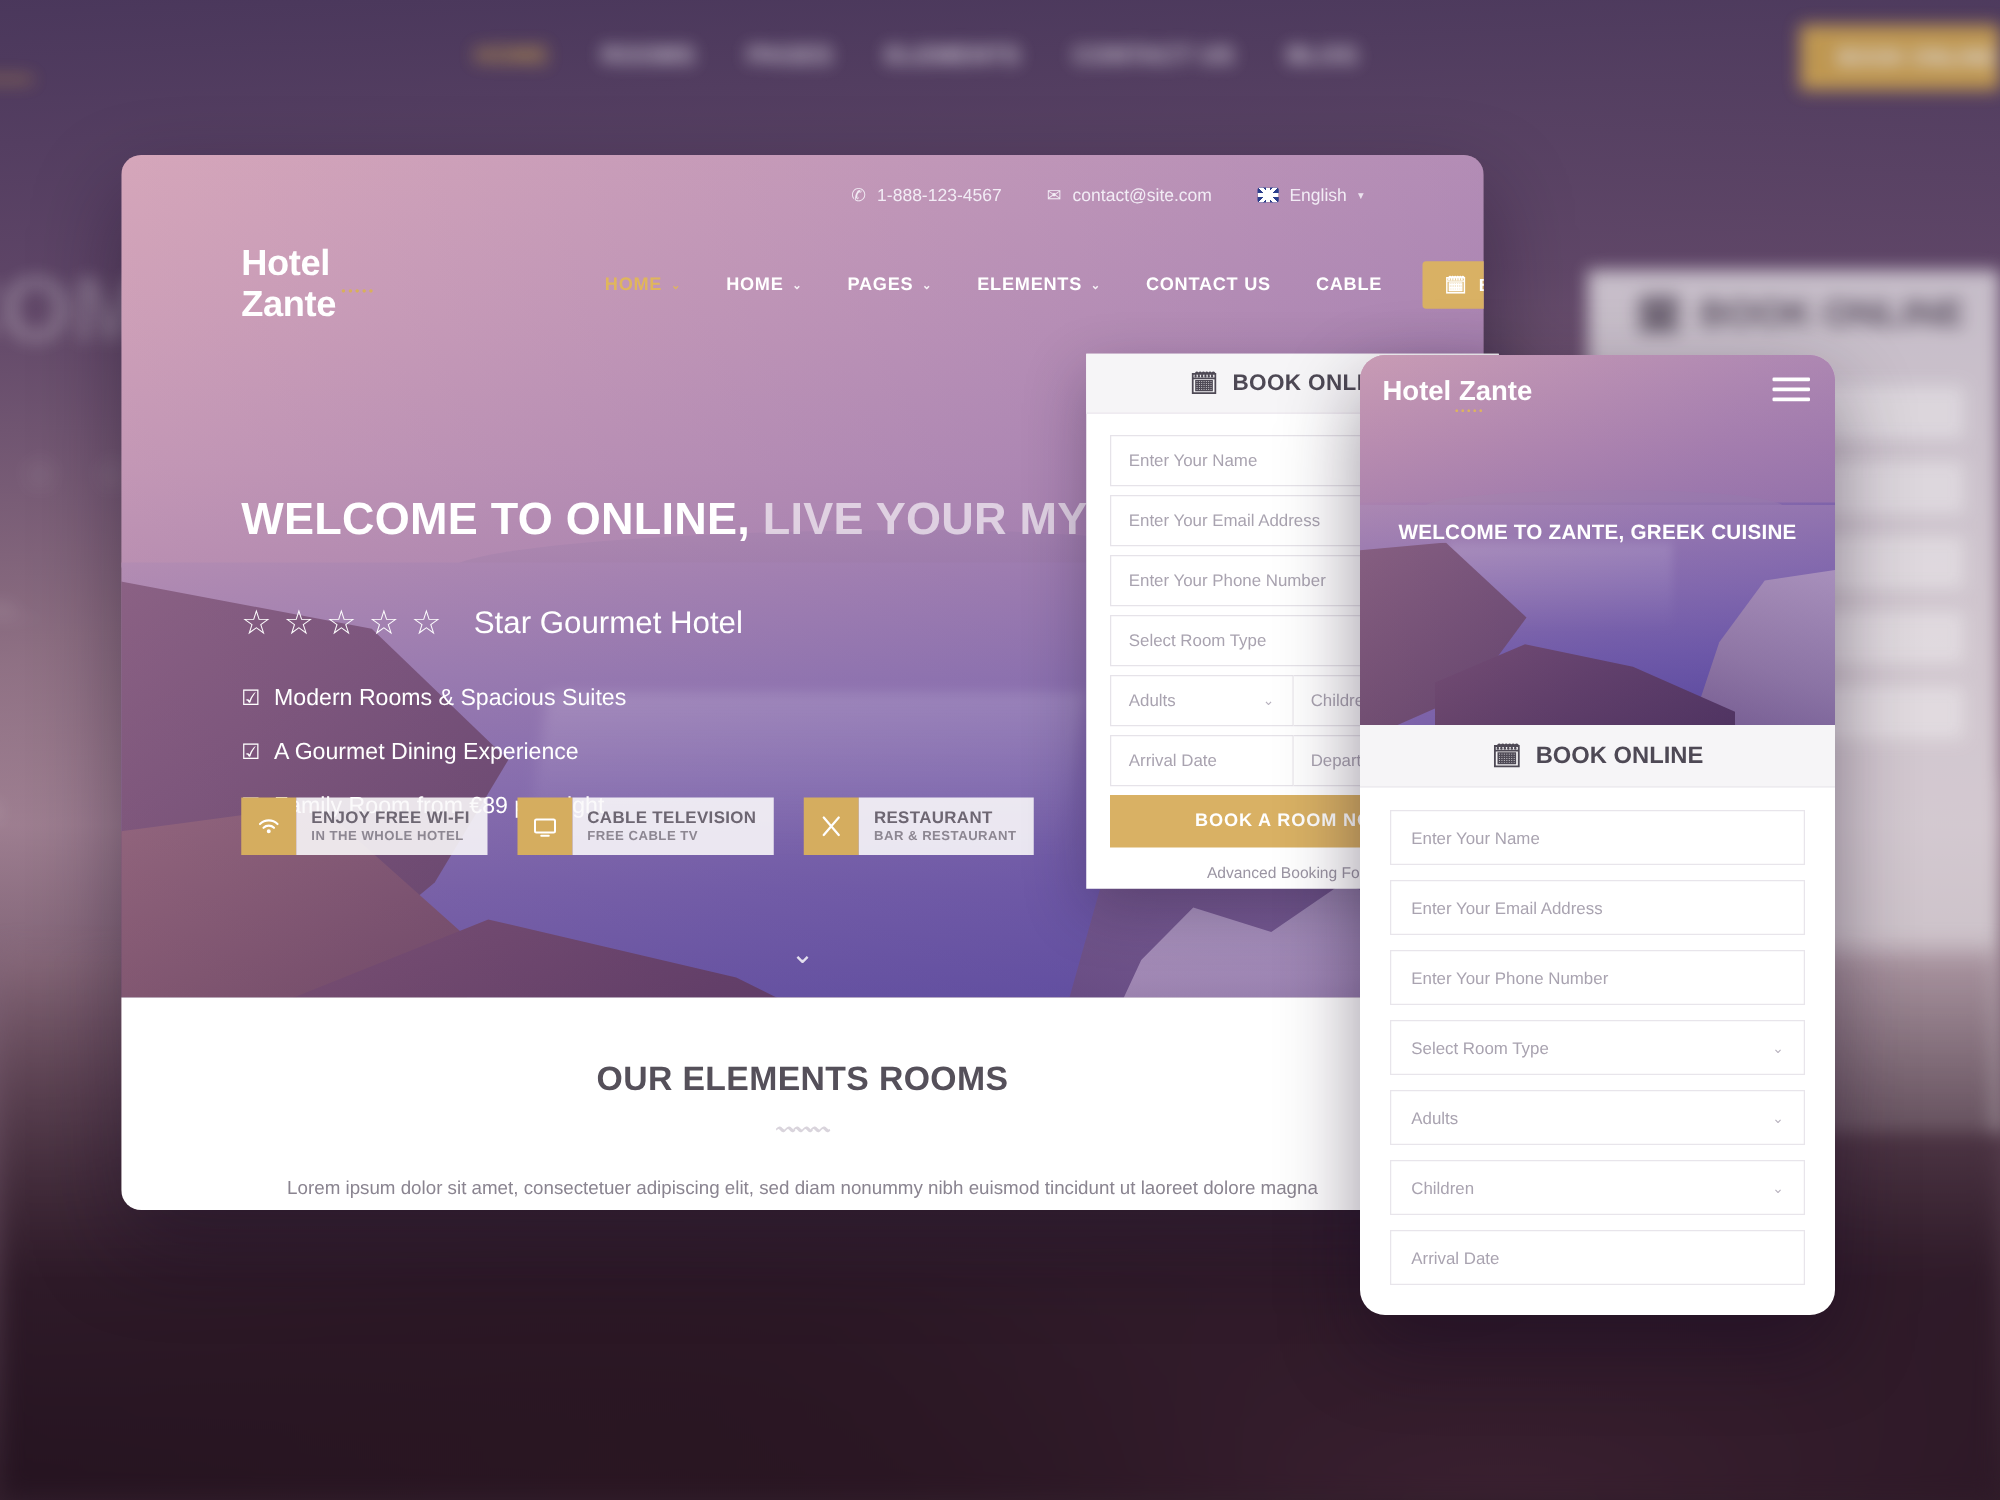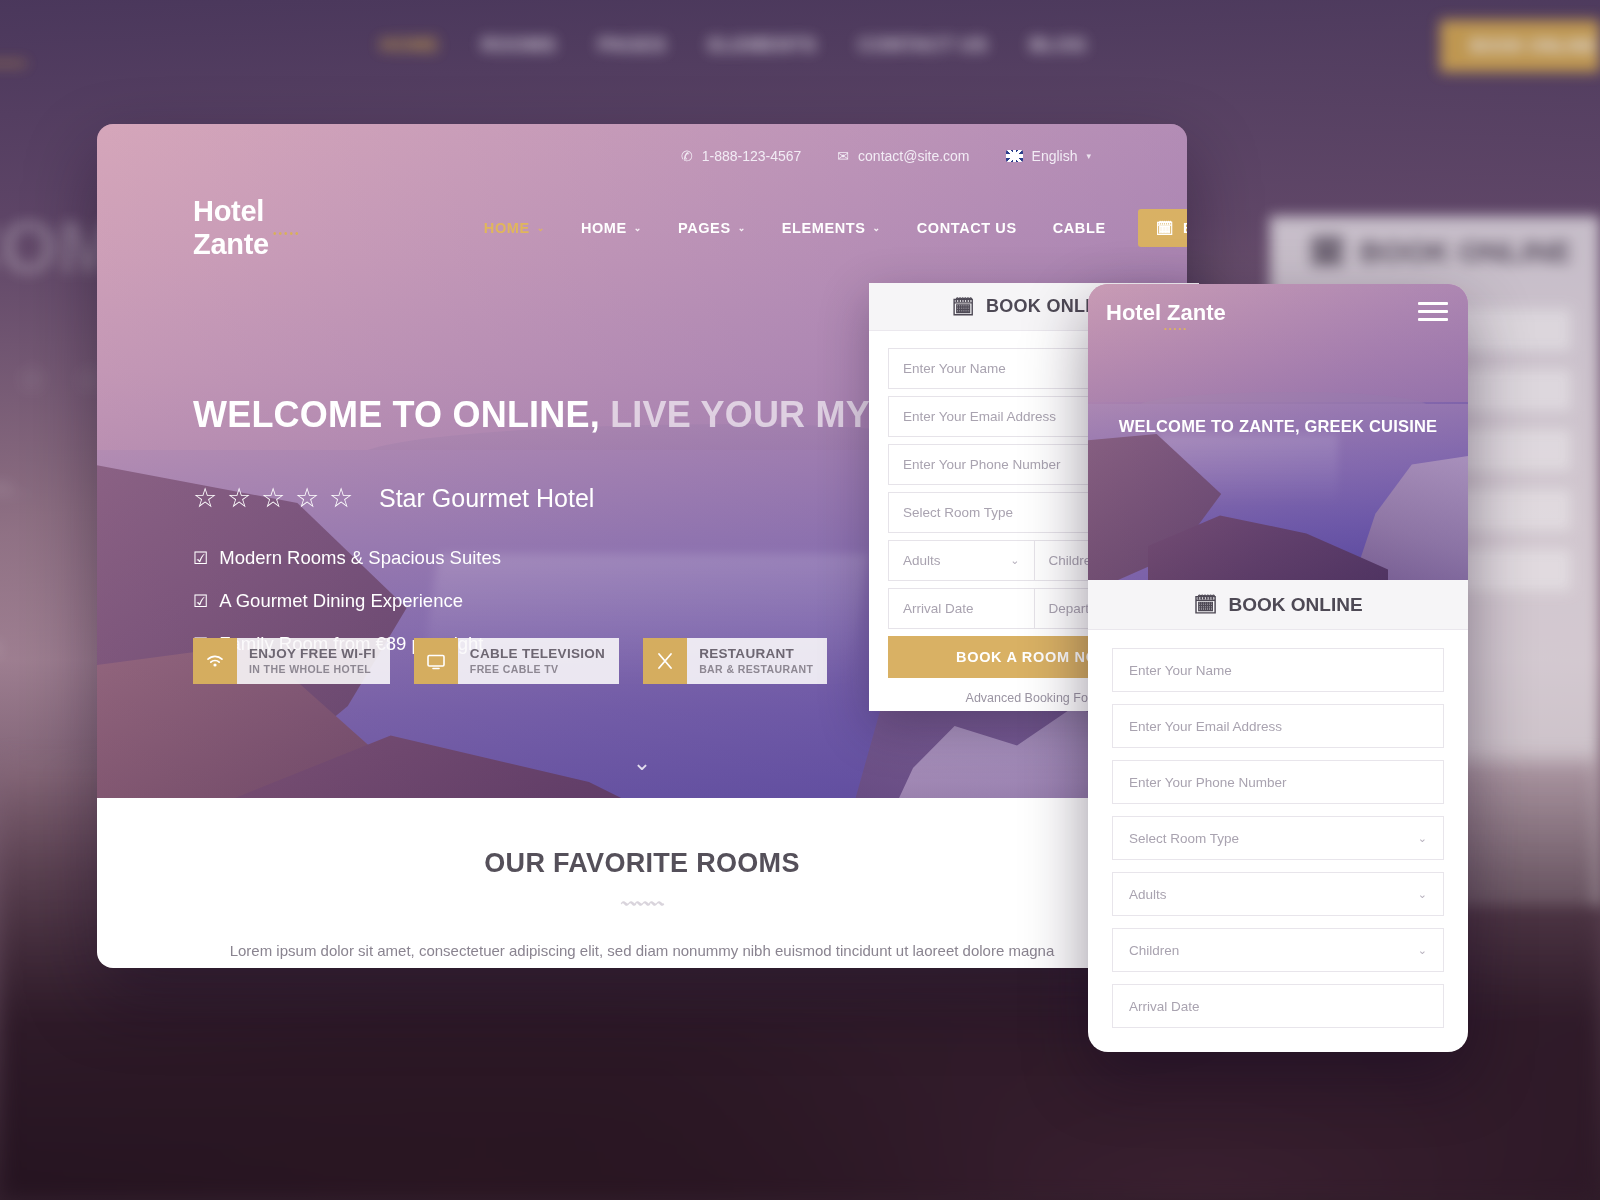--- a/index.html
+++ b/index.html
@@ -452,21 +452,21 @@
       <div class="amen-tx">
         <div class="amen-t1">RESTAURANT</div>
         <div class="amen-t2">BAR &amp; RESTAURANT</div>
       </div>
     </div>
   </div>
 
   <div class="scroll-chev">⌄</div>
 
   <div class="rooms-sec">
-    <div class="rooms-title">OUR FAVORITE ROOMS</div>
+    <div class="rooms-title">OUR ELEMENTS ROOMS</div>
     <div class="squiggle">〰〰〰</div>
     <div class="rooms-sub">Lorem ipsum dolor sit amet, consectetuer adipiscing elit, sed diam nonummy nibh euismod tincidunt ut laoreet dolore magna</div>
   </div>
 </div>
 
 <div class="bookform">
   <div class="bf-head">
     <span>🗓</span>
     <span>BOOK ONLINE</span>
   </div>

